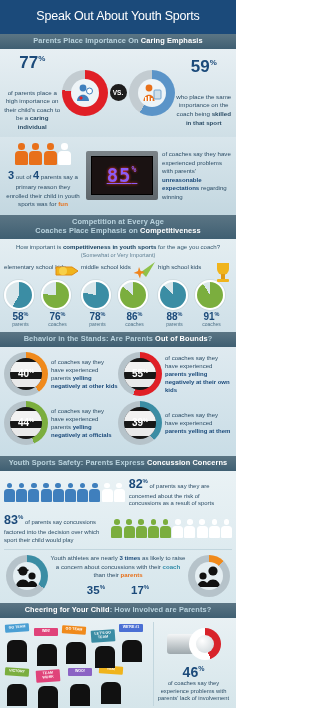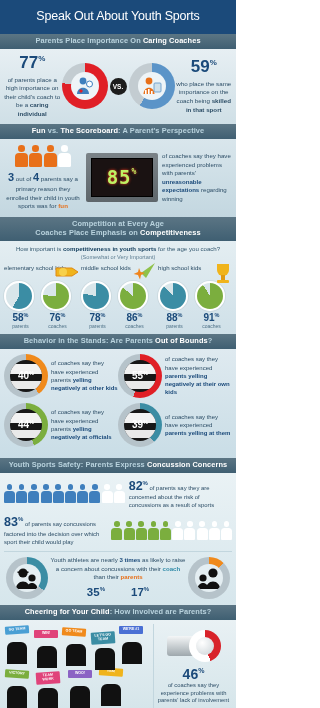--- a/index.html
+++ b/index.html
@@ -17,21 +17,21 @@
   
   .title{background:#1b4a7a;padding:9px 6px 10px;text-align:center;color:#fff;}
   .title .l1{font-size:13.5px;font-weight:bold;line-height:1.05;letter-spacing:-.2px;}
   .title .l1 .thin{font-weight:normal;font-size:12px;}
   .title .l2{font-size:12.5px;line-height:1.1;margin-top:1px;letter-spacing:-.2px;}
 
   
   .s1{background:linear-gradient(180deg,#e7eff3 0%,#cfdfe6 100%);
       display:flex;align-items:center;padding:5px 3px 6px;}
   .s1 .txt{width:64px;text-align:center;font-size:6.2px;color:#2c4d66;line-height:1.38;}
-  .s1 .big{font-size:17px;font-weight:bold;color:#1b4a7a;display:block;line-height:1;margin-bottom:5px;}
+  .s1 .big{font-size:17px;font-weight:bold;color:#1b4a7a;display:block;line-height:1;margin-bottom:18px;}
   .s1 .big sup{font-size:8px;}
   .s1 .em{font-weight:bold;}
   .s1 .mid{flex:1;display:flex;align-items:center;justify-content:center;gap:2px;}
   .donut{position:relative;width:46px;height:46px;border-radius:50%;}
   .donut .hole{position:absolute;left:9px;top:9px;width:28px;height:28px;border-radius:50%;
                background:#eef4f7;display:flex;align-items:center;justify-content:center;}
   .vs{width:17px;height:17px;border-radius:50%;background:#1d1d1d;color:#fff;
       font-size:6.5px;font-weight:bold;display:flex;align-items:center;justify-content:center;z-index:3;}
 
   
@@ -43,22 +43,22 @@
   .ppl i{position:absolute;left:3.2px;top:0;width:6.6px;height:6.6px;border-radius:50%;background:currentColor;}
   .ppl u{position:absolute;left:0;top:7.4px;width:13px;height:14.6px;background:currentColor;
          border-radius:4px 4px 1.5px 1.5px;}
   .s2 .cap{font-size:6.2px;color:#2c4d66;line-height:1.35;}
   .s2 .cap .n{font-size:11px;font-weight:bold;color:#1b4a7a;}
   .s2 .cap .or{color:#e8701a;font-weight:bold;}
   .board{width:72px;height:49px;background:linear-gradient(180deg,#7b8388,#5e666b);
          border-radius:2px;padding:5px;box-sizing:border-box;position:relative;}
   .board .screen{width:100%;height:100%;background:#1a1212;border:1px solid #000;
         box-sizing:border-box;display:flex;align-items:center;justify-content:center;gap:2px;}
-  .seg{font-family:"DejaVu Sans Mono",monospace;font-size:19px;font-weight:bold;color:#bef264;
-       letter-spacing:1px;line-height:1;text-shadow:0 0 3px #ff3b1e;}
+  .seg{font-family:"DejaVu Sans Mono",monospace;font-size:19px;font-weight:bold;color:#8b5cf6;
+       letter-spacing:1px;line-height:1;text-shadow:0 0 3px #ff3b1e;text-decoration:underline;}
   .seg small{font-size:8px;vertical-align:top;}
   .s2 .right{flex:1;font-size:6.1px;color:#2c4d66;line-height:1.4;}
   .s2 .right b{color:#1b4a7a;}
 
   
   .s3{background:linear-gradient(180deg,#e4eef2 0%,#cfe0e8 100%);padding:4px 4px 5px;}
   .s3 .q{text-align:center;font-size:6.1px;color:#34586f;line-height:1.35;margin-bottom:3px;}
   .s3 .q b{color:#16405f;}
   .s3 .q .sub{font-size:5.6px;color:#5f7f93;}
   .grid3{display:flex;justify-content:space-between;}
@@ -131,21 +131,21 @@
 </head>
 <body>
 
 <div class="page">
 
   <div class="title">
     <div class="l2">Speak Out About Youth Sports</div>
   </div>
 
   <div class="band hdr">
-    <span class="lt">Parents Place Importance On </span><b>Caring Coaches</b>
+    <span class="lt">Parents Place Importance On </span><b>Caring Emphasis</b>
   </div>
 
   <div class="band s1">
     <div class="txt">
       <span class="big"><span>77</span><sup>%</sup></span>
       <span>of parents place a high importance on their child's coach to be a </span><span class="em">caring individual</span>
     </div>
     <div class="mid">
       <div class="donut" id="d77" style="background: conic-gradient(rgb(224, 31, 38) 0deg, rgb(224, 31, 38) 277.2deg, rgb(195, 204, 209) 277.2deg, rgb(195, 204, 209) 360deg);">
         <div class="hole">
@@ -170,23 +170,20 @@
           </svg>
         </div>
       </div>
     </div>
     <div class="txt">
       <span class="big"><span>59</span><sup>%</sup></span>
       <span>who place the same importance on the coach being </span><span class="em">skilled in that sport</span>
     </div>
   </div>
 
-  <div class="band hdr">
-    <b>Fun </b><span class="lt">vs. </span><b>The Scoreboard</b><span class="lt">: A Parent's Perspective</span>
-  </div>
 
   <div class="band s2">
     <div class="left">
       <div class="people" id="funPeople">
           <div class="ppl" style="color: rgb(232, 112, 26);">
             <i></i>
             <u></u>
           </div>
           <div class="ppl" style="color: rgb(232, 112, 26);">
             <i></i>

